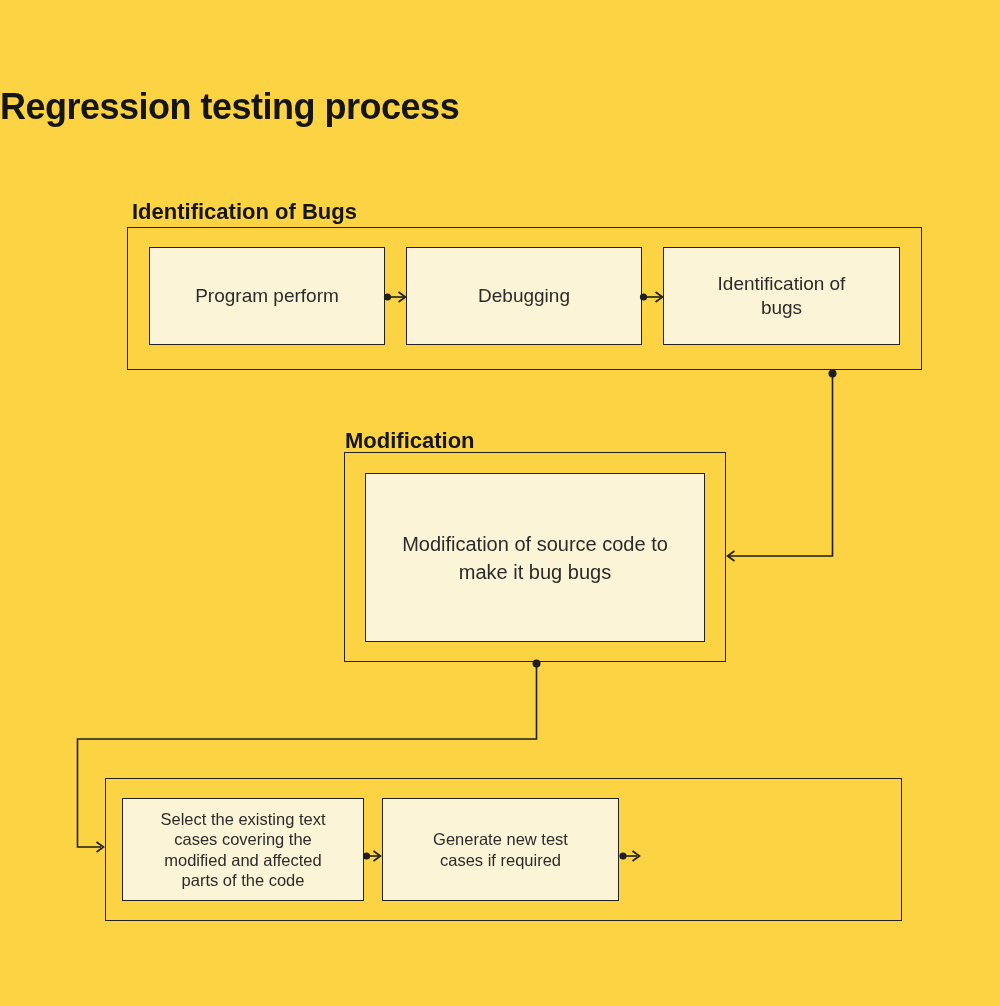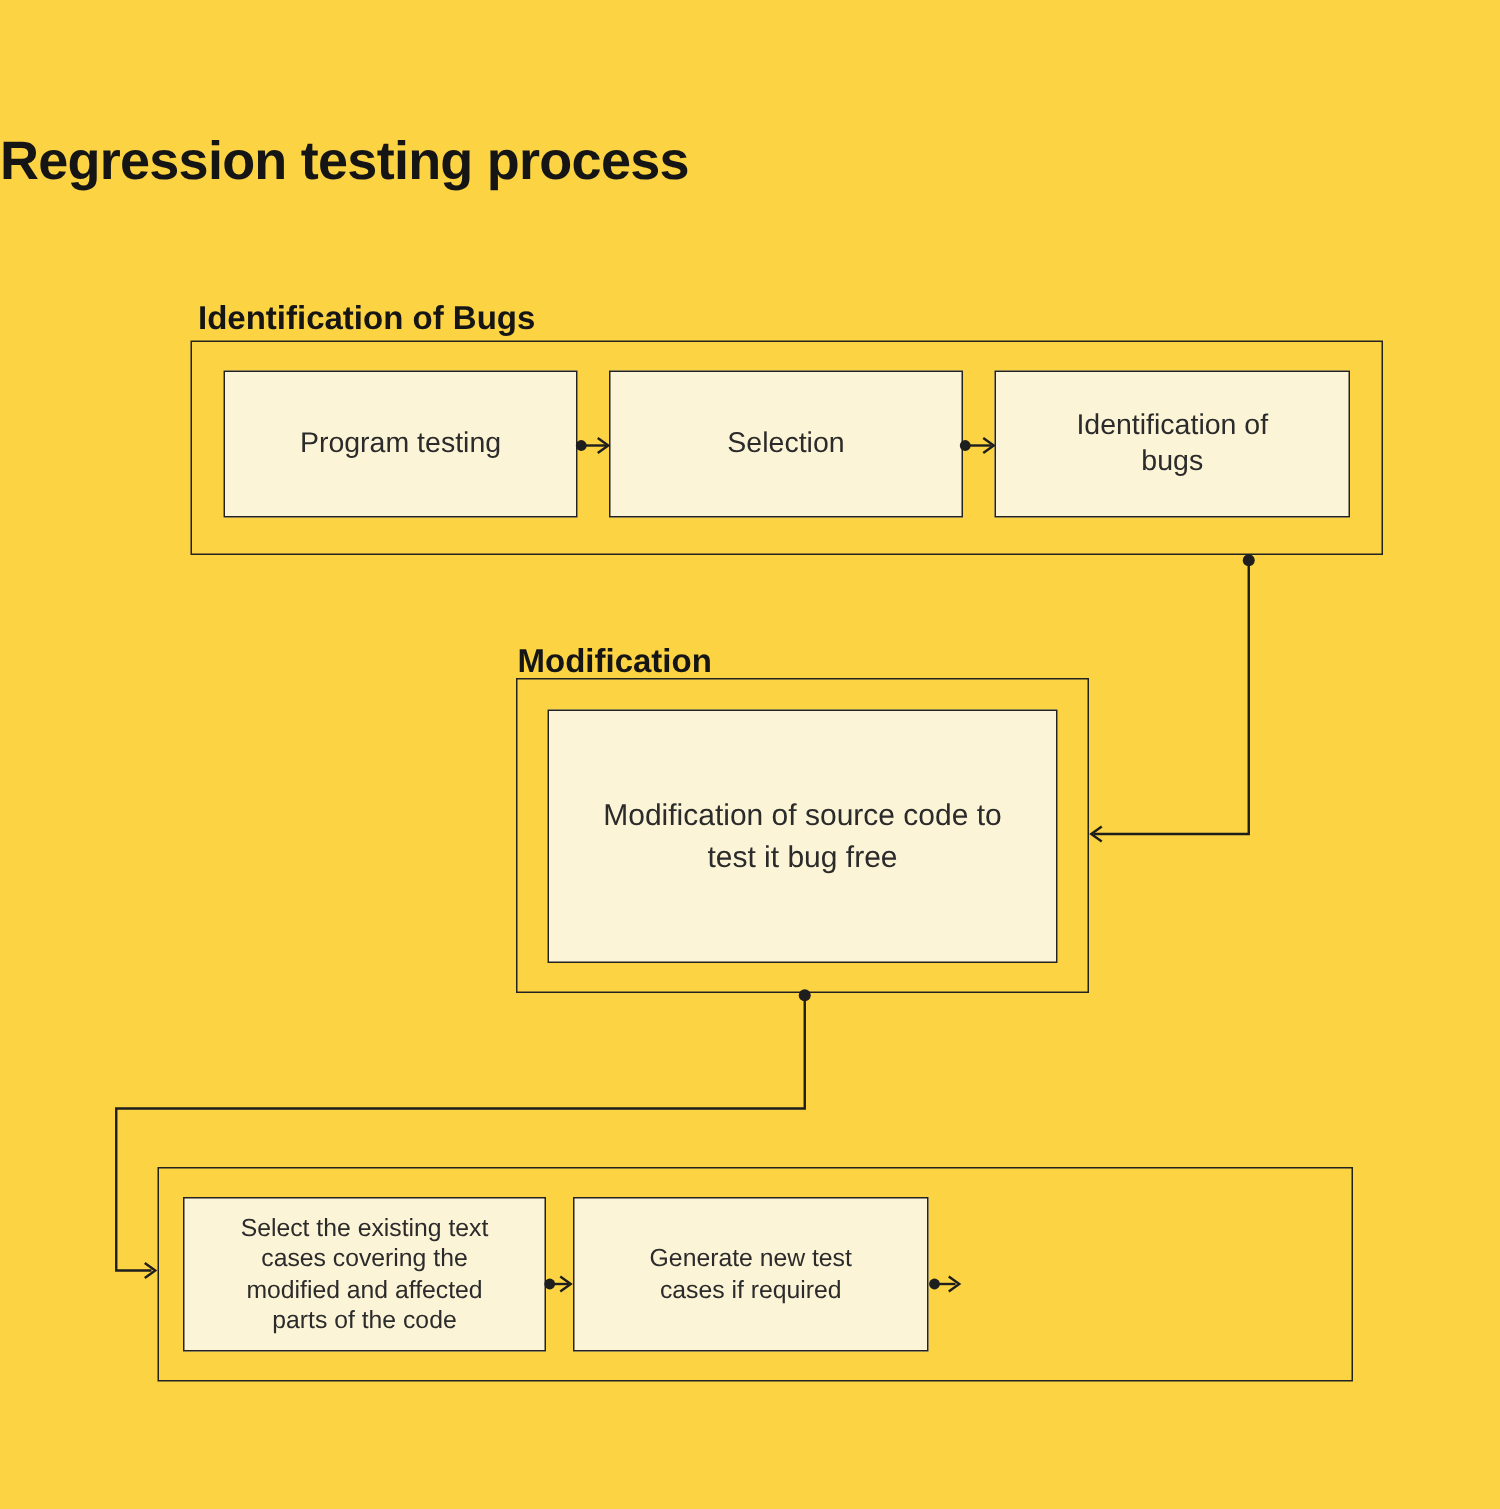--- a/index.html
+++ b/index.html
@@ -91,29 +91,29 @@
 </style>
 </head>
 <body>
 
 <div id="canvas">
 
   <div class="diagram-title">Regression testing process</div>
 
   <div class="section-heading" id="heading-1">Identification of Bugs</div>
   <div class="container-box" id="container-1"></div>
-  <div class="process-box text-md" id="box-1">Program testing</div>
-  <div class="process-box text-md" id="box-2">Selection</div>
+  <div class="process-box text-md" id="box-1">Program perform</div>
+  <div class="process-box text-md" id="box-2">Debugging</div>
   <div class="process-box text-md" id="box-3">Identification of
 bugs</div>
 
   <div class="section-heading" id="heading-2">Modification</div>
   <div class="container-box" id="container-2"></div>
   <div class="process-box text-lg" id="box-4">Modification of source code to
-test it bug free</div>
+make it bug bugs</div>
 
   <div class="container-box" id="container-3"></div>
   <div class="process-box text-sm" id="box-6">Generate new test
 cases if required</div>
   <div class="process-box text-sm" id="box-5">Select the existing text
 cases covering the
 modified and affected
 parts of the code</div>
 
   <svg id="connector-layer" width="1000" height="1006" viewBox="0 0 1000 1006">

